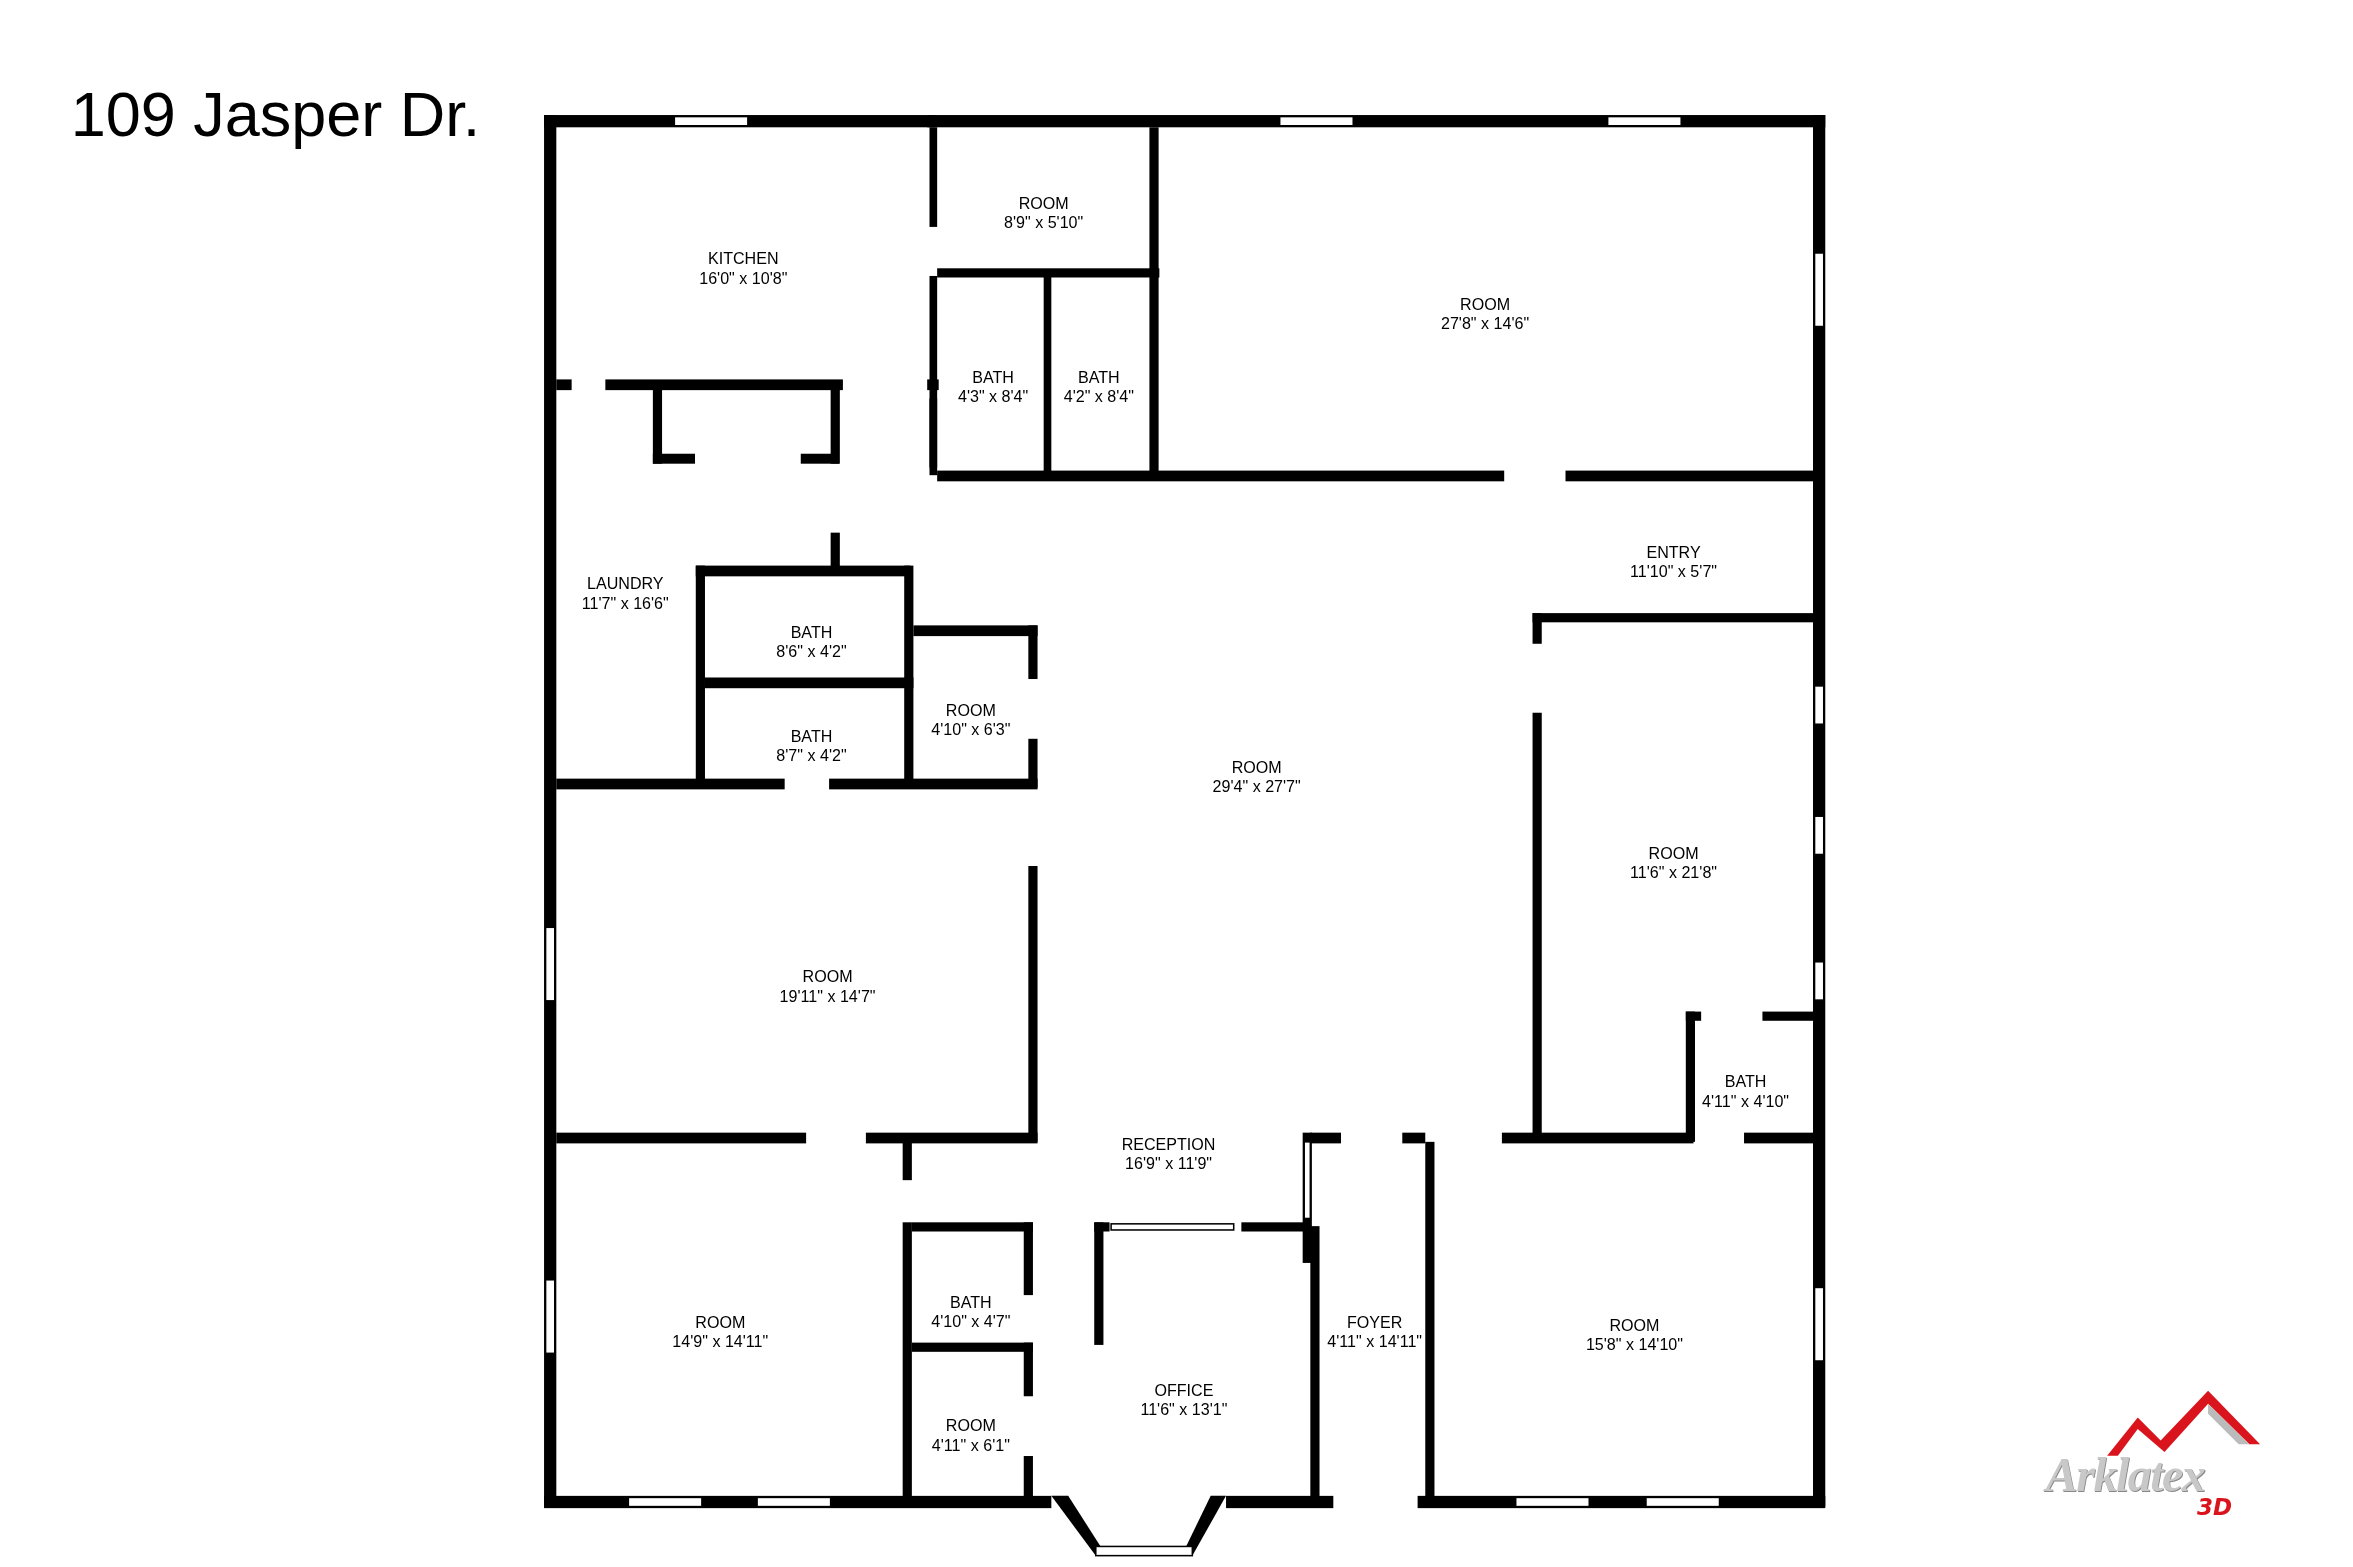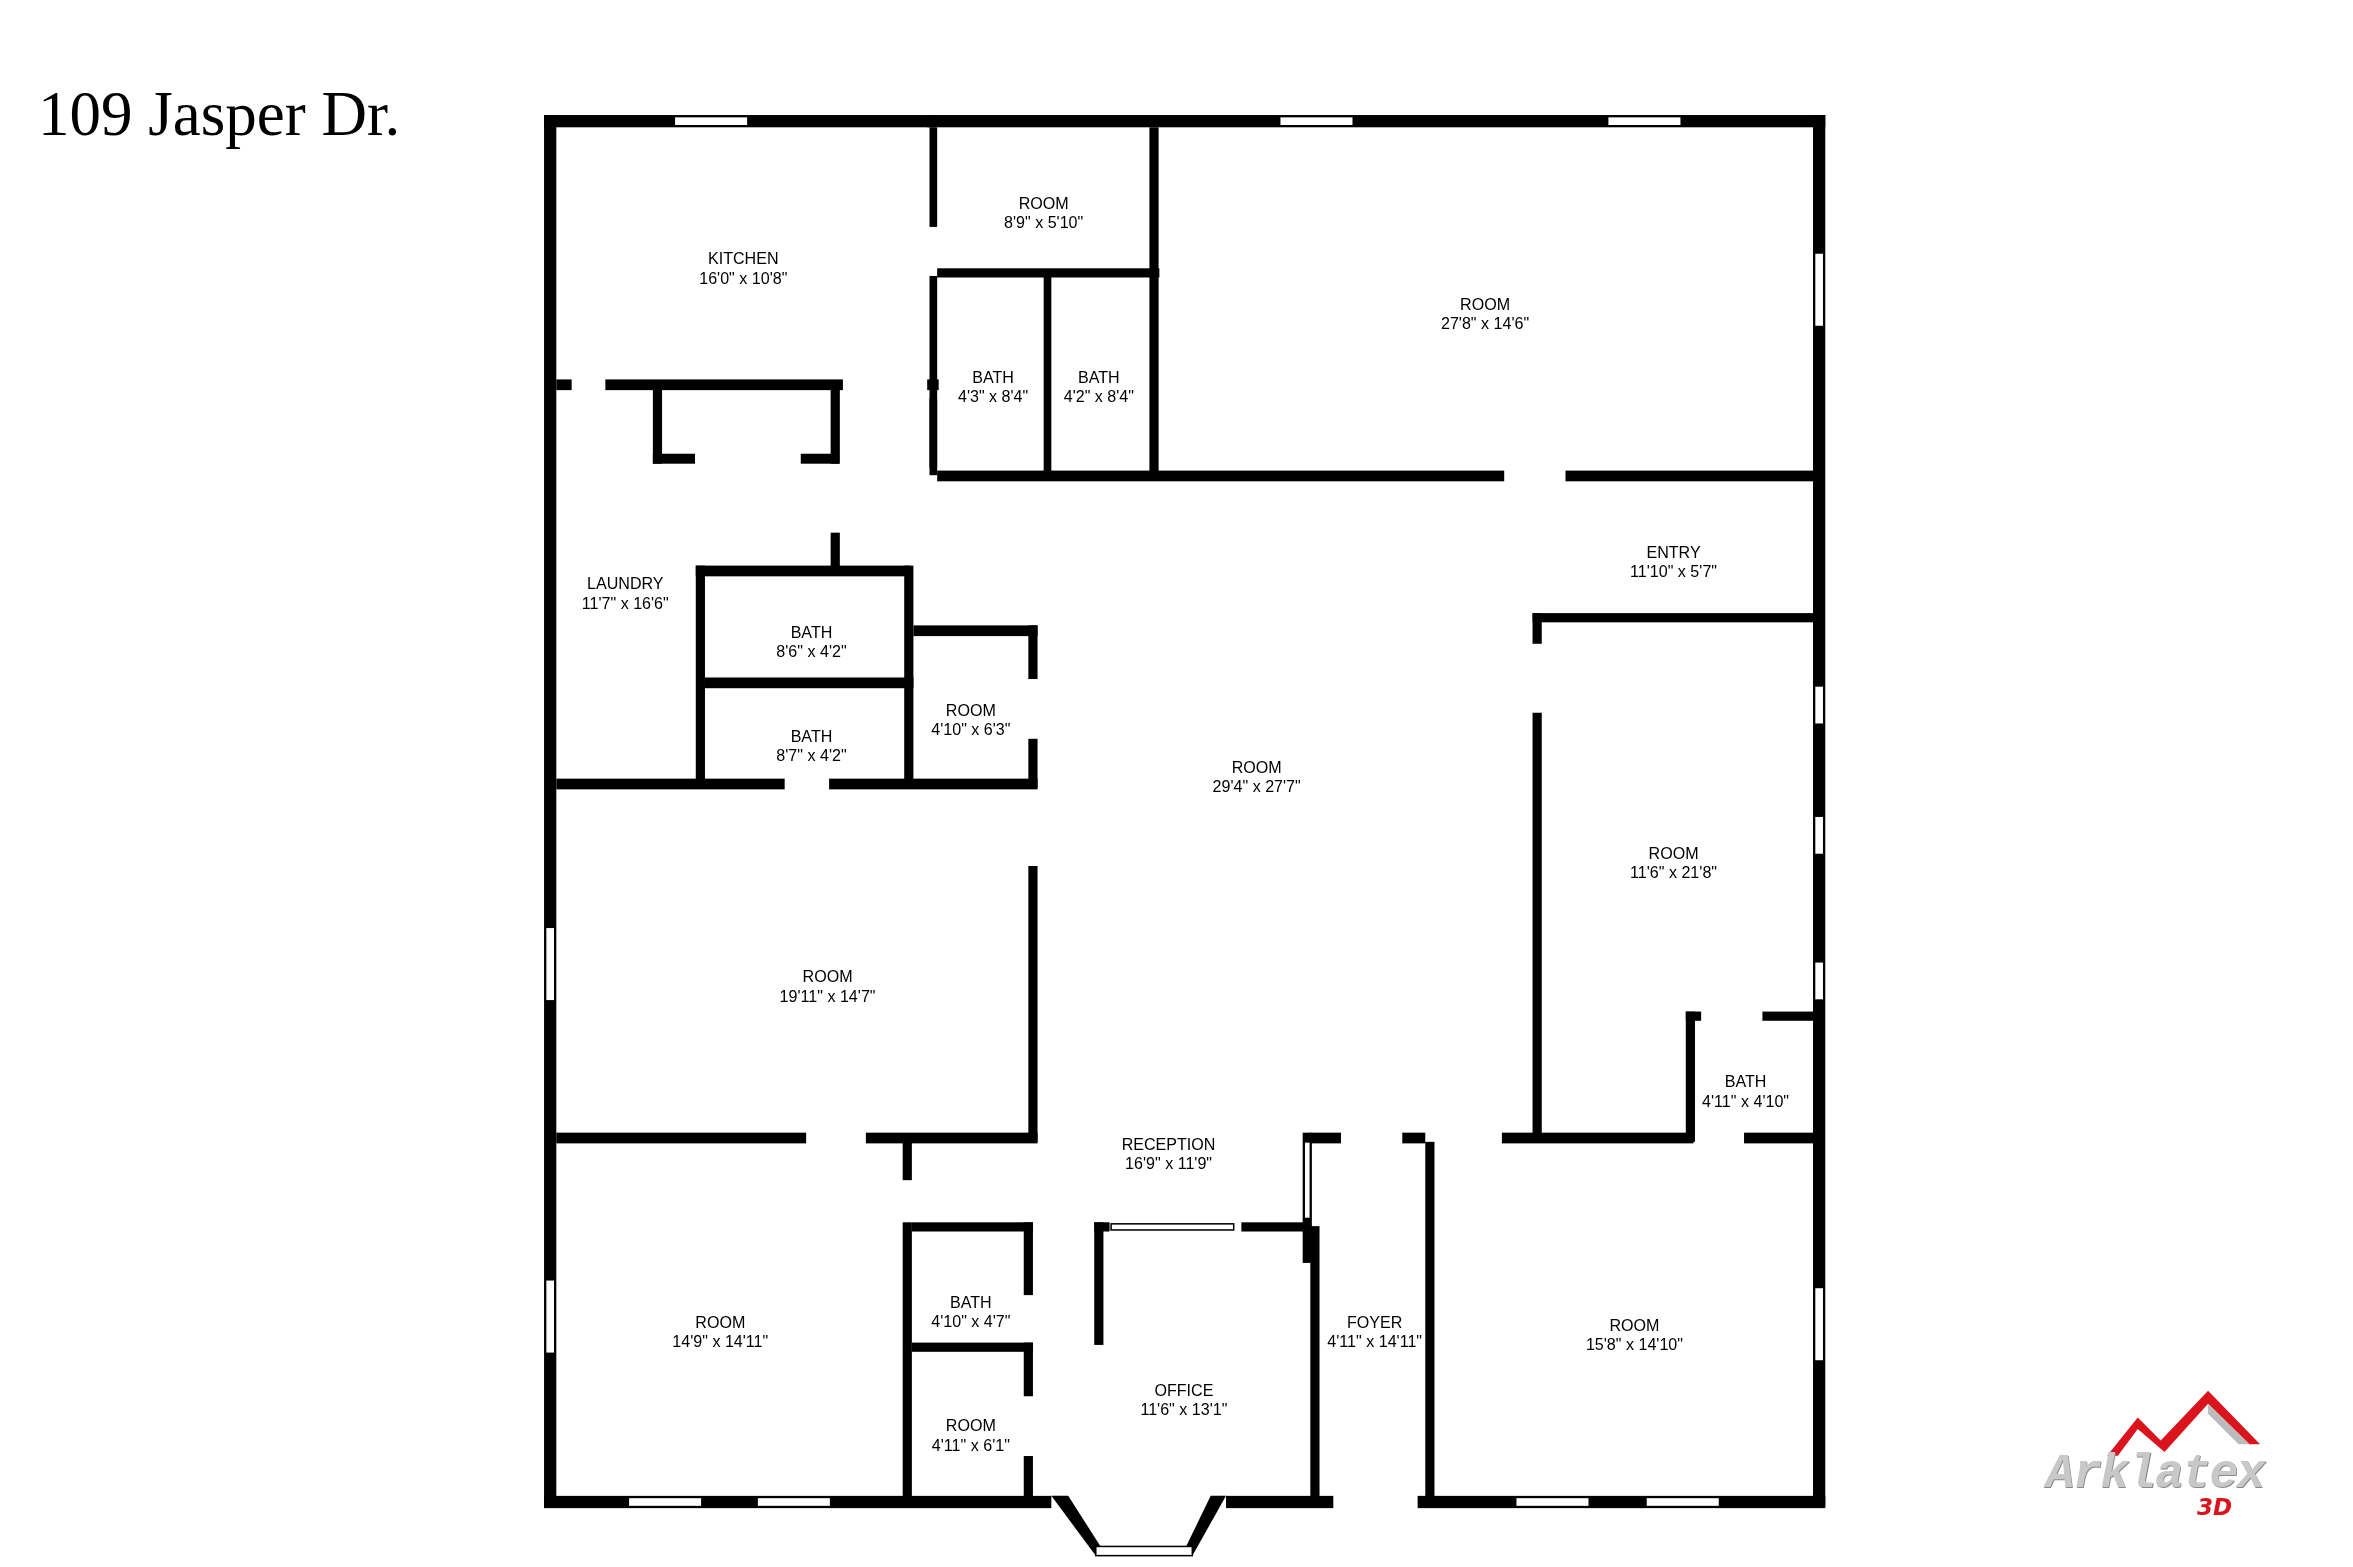--- a/index.html
+++ b/index.html
@@ -1,21 +1,21 @@
 <!DOCTYPE html>
 <html style="font-size:12.3px"><head>
 <meta charset="utf-8">
 <style>
   html,body{margin:0;padding:0;background:#ffffff;}
   body{width:2354px;height:1568px;position:relative;overflow:hidden;font-family:"Liberation Sans",sans-serif;}
-  .title{position:absolute;left:38px;top:77px;font-family:Liberation Serif, serif;font-size:63px;line-height:74px;color:#000;text-align:left;width:475px;}
+  .title{position:absolute;left:38px;top:77px;font-family:Liberation Sans, sans-serif;font-size:63px;line-height:74px;color:#000;text-align:center;width:475px;}
   svg.plan{position:absolute;left:0;top:0;}
   .lbl{font-family:"Liberation Sans",sans-serif;font-size:21px;fill:#000;text-anchor:middle;}
   .logo{position:absolute;left:2038px;top:1387px;width:253px;height:130px;}
-  .logo-text{position:absolute;left:7.7px;top:60px;font-family:Liberation Mono, monospace;font-style:italic;font-weight:bold;font-size:48px;color:#c8c8c8;letter-spacing:-1.5px;text-shadow:0.8px 0.8px 0 #888;}
+  .logo-text{position:absolute;left:7.7px;top:60px;font-family:Liberation Serif, serif;font-style:italic;font-weight:bold;font-size:48px;color:#c8c8c8;letter-spacing:-1.5px;text-shadow:0.8px 0.8px 0 #888;}
   .logo-3d{position:absolute;left:153px;top:107px;font-family:"DejaVu Sans",sans-serif;font-style:italic;font-weight:bold;font-size:23px;color:#d9141c;margin-left:6px;}
 </style>
 </head>
 <body>
 
 <div class="title">
   <div>109 Jasper Dr.</div>
 </div>
 
 <svg class="plan" width="2354" height="1568" viewBox="0 0 3072 2046">

